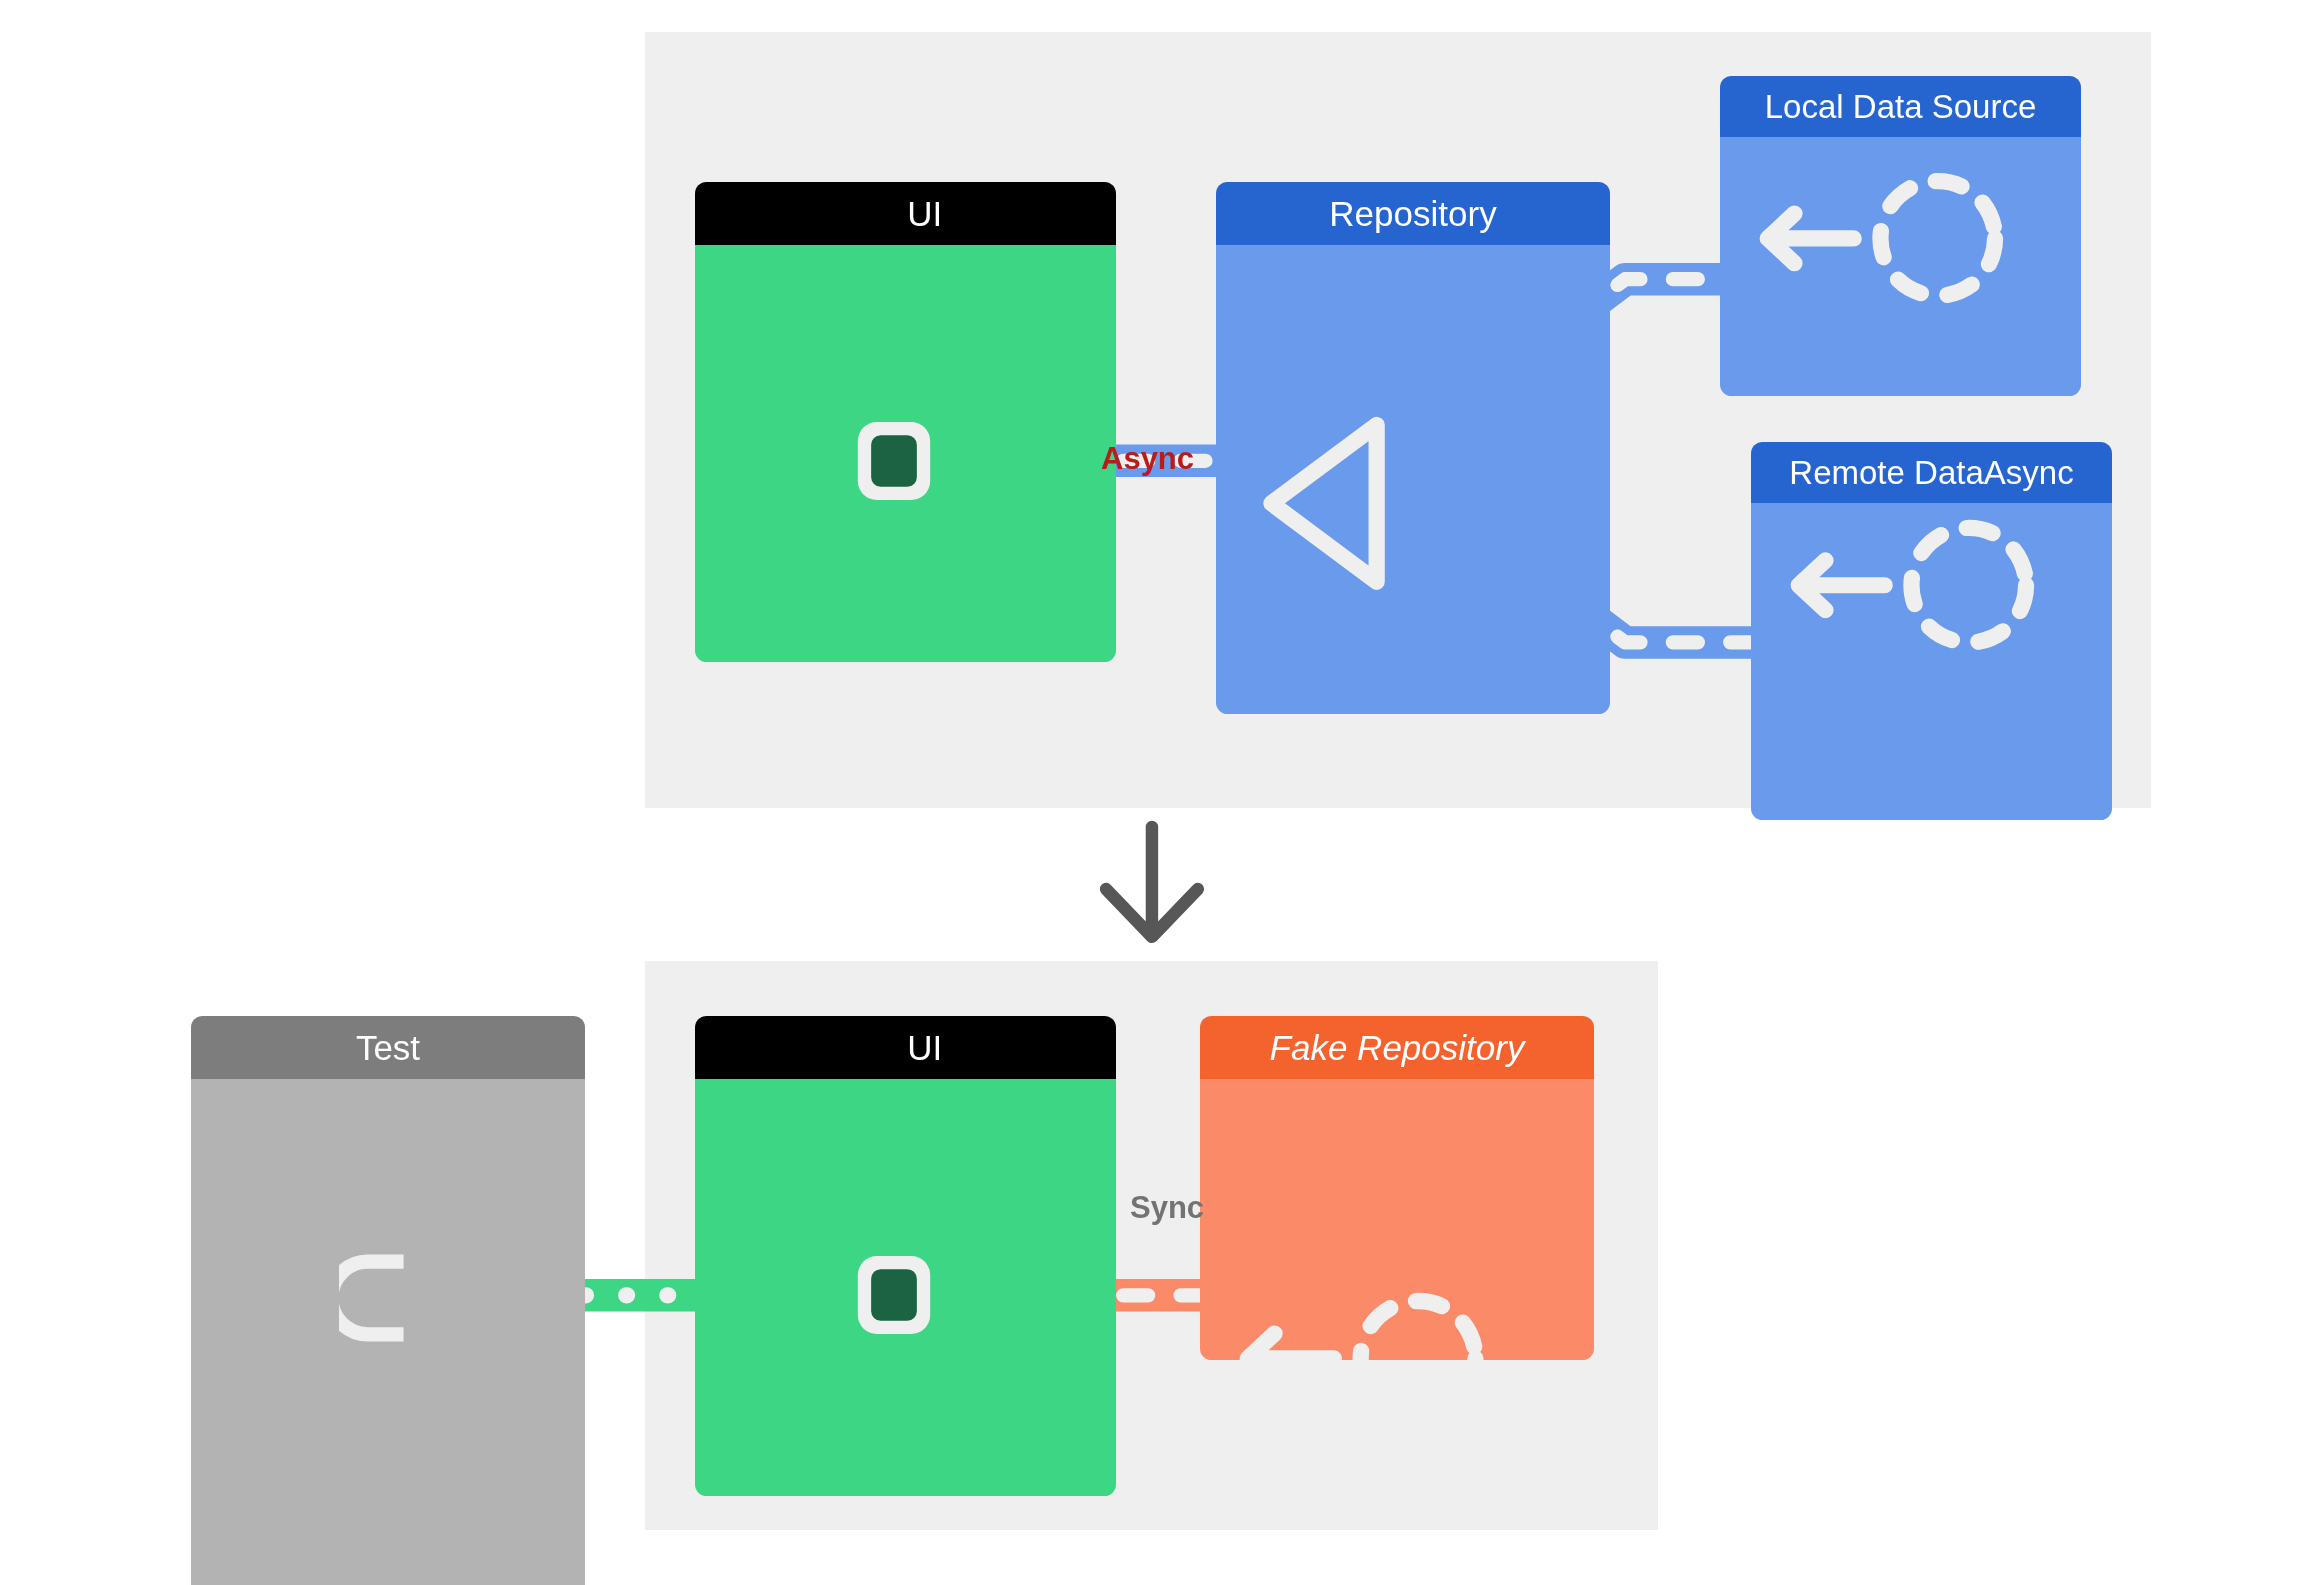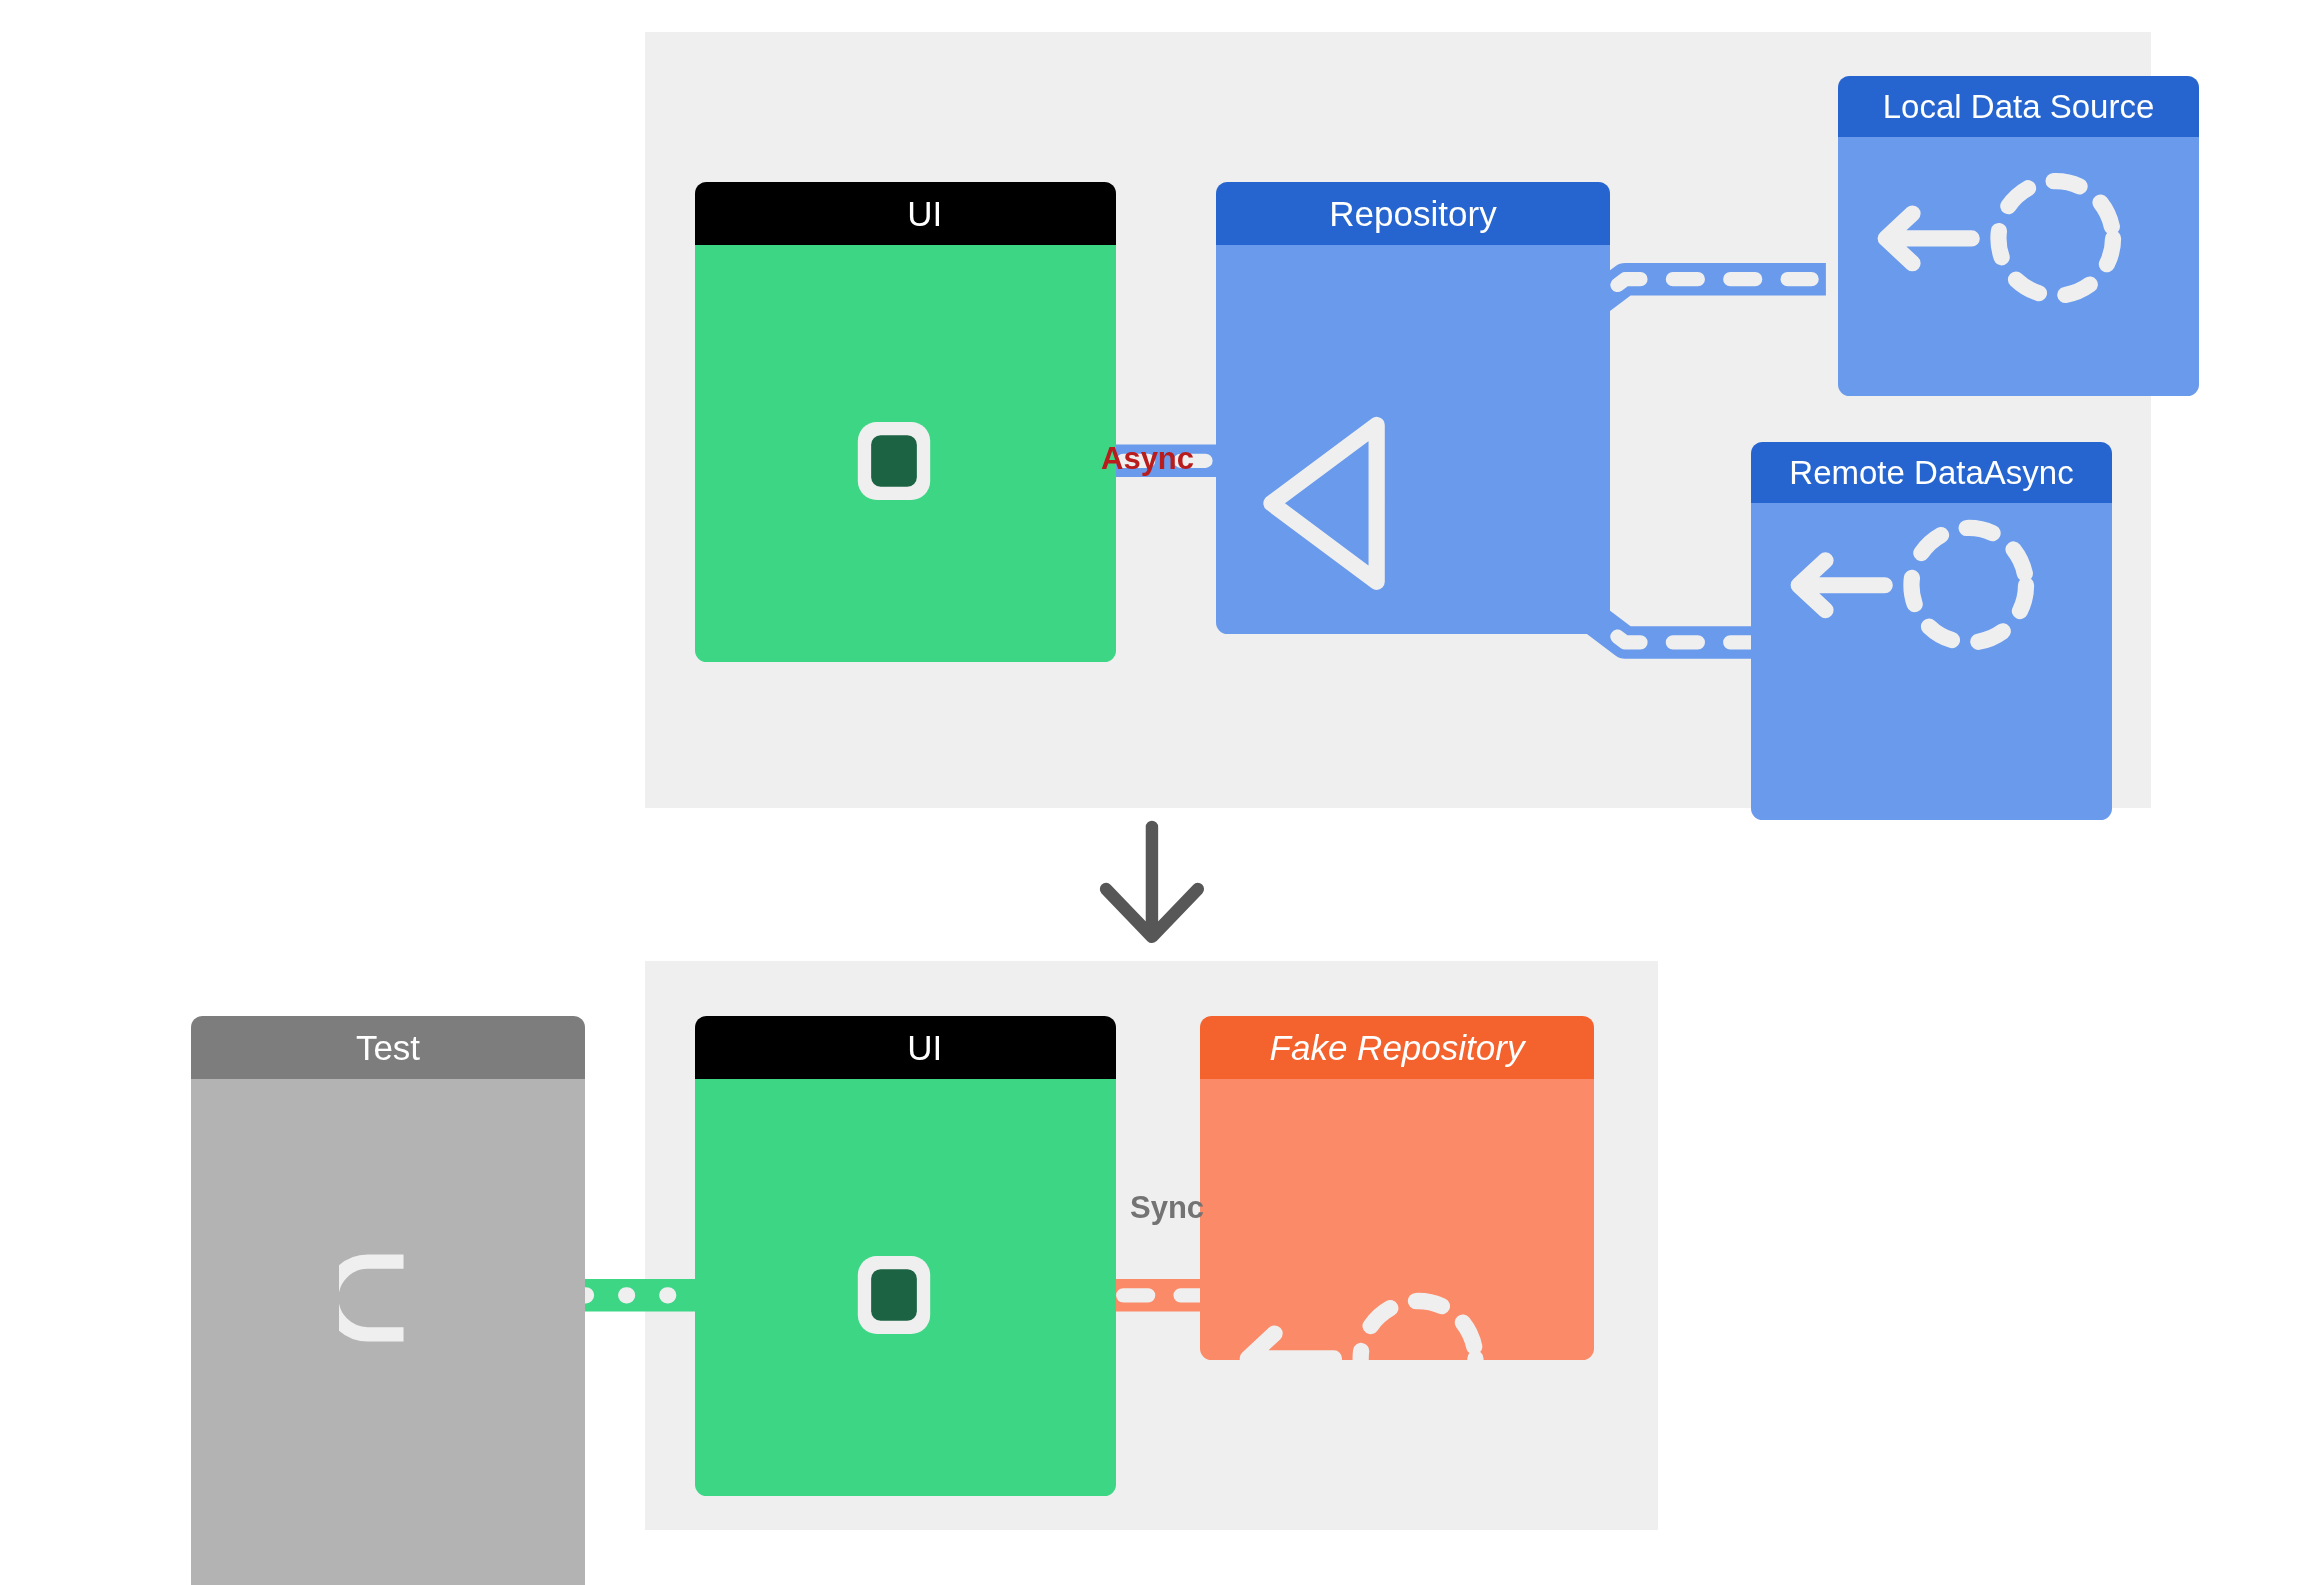--- a/index.html
+++ b/index.html
@@ -23,22 +23,22 @@
   .t-green .body{background:#3dd685;}
   .t-blue  .hdr{background:#2665d0;}
   .t-blue  .body{background:#699aec;}
   .t-orange .hdr{background:#f4622e;}
   .t-orange .body{background:#fb8a68;}
   .t-gray  .hdr{background:#7d7d7d;}
   .t-gray  .body{background:#b3b3b3;}
 
   
   #card-ui-top        {left:695px; top:182px;  width:421px; height:480px;}
-  #card-repository    {left:1216px;top:182px;  width:394px; height:452px;}
-  #card-local-ds      {left:1838px;top:76px;   width:361px; height:320px;}
+  #card-repository    {left:1216px;top:182px;  width:394px; height:532px;}
+  #card-local-ds      {left:1720px;top:76px;   width:361px; height:320px;}
   #card-remote-ds     {left:1751px;top:442px;  width:361px; height:378px;}
   #card-test          {left:191px; top:1016px; width:394px; height:616px;}
   #card-ui-bottom     {left:695px; top:1016px; width:421px; height:480px;}
   #card-fake-repo     {left:1200px;top:1016px; width:394px; height:344px;font-style:italic;}
 
   #card-local-ds .hdr, #card-remote-ds .hdr{font-size:33px;}
   #card-remote-ds .hdr{line-height:1.16;}
 
   
   .wires{position:absolute;left:0;top:0;width:2323px;height:1586px;

